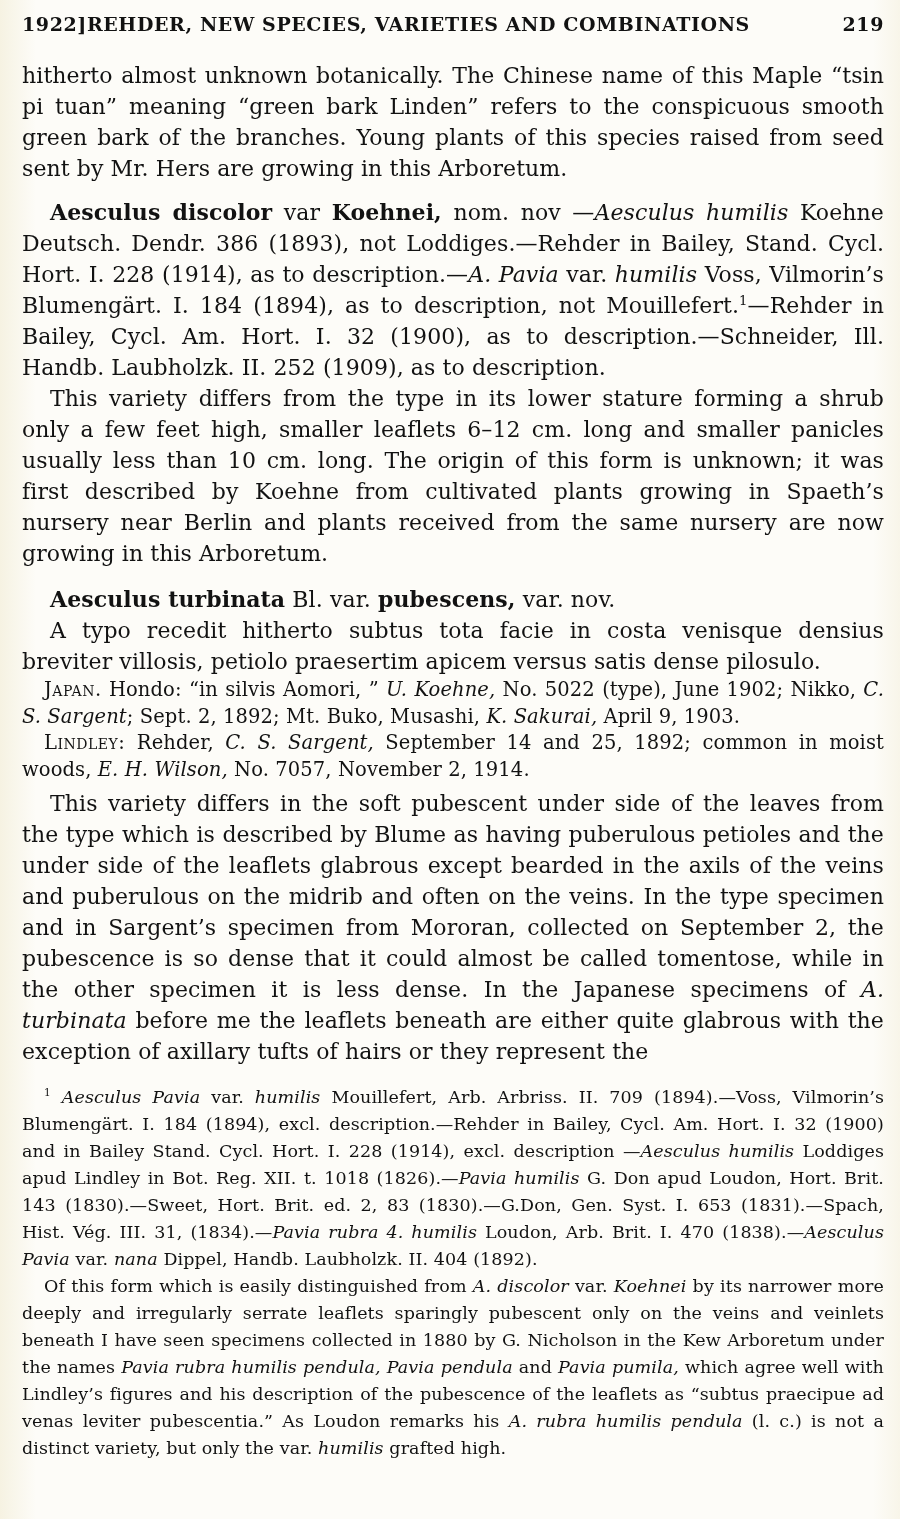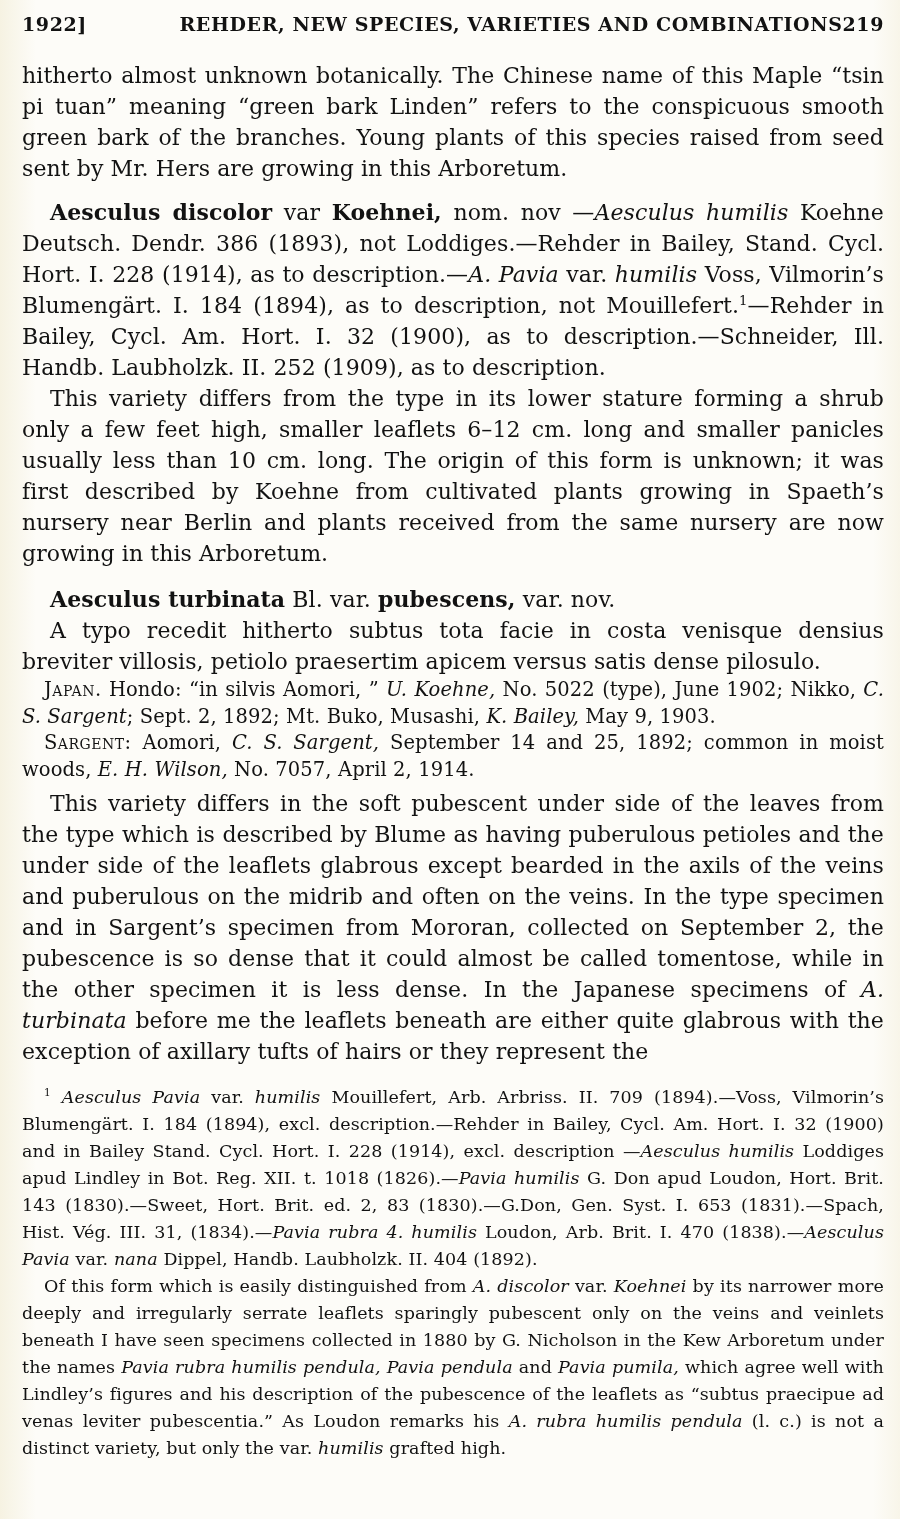--- a/index.html
+++ b/index.html
@@ -27,21 +27,21 @@
   
   .running-head {
     display: flex;
     align-items: baseline;
     font-weight: bold;
     font-size: 19px;
     letter-spacing: 0.6px;
     white-space: nowrap;
   }
   .running-head .year { flex: 0 0 auto; }
-  .running-head .head-title { flex: 1 1 auto; text-align: right; }
+  .running-head .head-title { flex: 1 1 auto; text-align: left; }
   .running-head .pagenum { flex: 0 0 auto; }
   
   p { margin: 0; }
   .bodytext {
     font-size: 22px;
     line-height: 31px;
     text-align: justify;
     letter-spacing: 0.1px;
   }
   .indent { text-indent: 28px; }
@@ -90,23 +90,23 @@
   <p class="bodytext p-first"><span class="rn-r">hitherto almost unknown botanically.  The Chinese name of this Maple “tsin pi tuan” meaning “green bark Linden” refers to the conspicuous smooth green bark of the branches.  Young plants of this species raised from seed sent by Mr. Hers are growing in this Arboretum.</span></p>
 
   <p class="bodytext indent p-entry"><span class="rn-b">Aesculus discolor</span><span class="rn-r"> var </span><span class="rn-b">Koehnei,</span><span class="rn-r"> nom. nov —</span><span class="rn-i">Aesculus humilis</span><span class="rn-r"> Koehne Deutsch. Dendr. 386 (1893), not Loddiges.—Rehder in Bailey, Stand. Cycl. Hort. I. 228 (1914), as to description.—</span><span class="rn-i">A. Pavia</span><span class="rn-r"> var. </span><span class="rn-i">humilis</span><span class="rn-r"> Voss, Vilmorin’s Blumengärt. I. 184 (1894), as to description, not Mouillefert.</span><span class="rn-sup">1</span><span class="rn-r">—Rehder in Bailey, Cycl. Am. Hort. I. 32 (1900), as to description.—Schneider, Ill. Handb. Laubholzk. II. 252 (1909), as to description.</span></p>
 
   <p class="bodytext indent"><span class="rn-r">This variety differs from the type in its lower stature  forming a shrub only a few feet high, smaller leaflets 6–12 cm. long and smaller panicles usually less than 10 cm. long.  The origin of this form is unknown; it was first described by Koehne from cultivated plants growing in Spaeth’s nursery near Berlin and plants received from the same nursery are now growing in this Arboretum.</span></p>
 
   <p class="bodytext indent p-heading"><span class="rn-b">Aesculus turbinata</span><span class="rn-r"> Bl. var. </span><span class="rn-b">pubescens,</span><span class="rn-r"> var. nov.</span></p>
 
   <p class="bodytext indent"><span class="rn-r">A typo recedit hitherto subtus tota facie in costa venisque densius breviter villosis, petiolo praesertim apicem versus satis dense pilosulo.</span></p>
 
-  <p class="cite indent"><span class="rn-sc">Japan.</span><span class="rn-r">  Hondo: “in silvis Aomori, ” </span><span class="rn-i">U. Koehne,</span><span class="rn-r"> No. 5022 (type), June 1902; Nikko, </span><span class="rn-i">C. S. Sargent</span><span class="rn-r">; Sept. 2, 1892; Mt. Buko, Musashi, </span><span class="rn-i">K. Bailey,</span><span class="rn-r"> May 9, 1903.</span></p>
+  <p class="cite indent"><span class="rn-sc">Japan.</span><span class="rn-r">  Hondo: “in silvis Aomori, ” </span><span class="rn-i">U. Koehne,</span><span class="rn-r"> No. 5022 (type), June 1902; Nikko, </span><span class="rn-i">C. S. Sargent</span><span class="rn-r">; Sept. 2, 1892; Mt. Buko, Musashi, </span><span class="rn-i">K. Sakurai,</span><span class="rn-r"> April 9, 1903.</span></p>
 
-  <p class="cite indent"><span class="rn-sc">Sargent:</span><span class="rn-r"> Aomori, </span><span class="rn-i">C. S. Sargent,</span><span class="rn-r"> September 14 and 25, 1892; common in moist woods, </span><span class="rn-i">E. H. Wilson,</span><span class="rn-r"> No. 7057, April 2, 1914.</span></p>
+  <p class="cite indent"><span class="rn-sc">Lindley:</span><span class="rn-r"> Rehder, </span><span class="rn-i">C. S. Sargent,</span><span class="rn-r"> September 14 and 25, 1892; common in moist woods, </span><span class="rn-i">E. H. Wilson,</span><span class="rn-r"> No. 7057, November 2, 1914.</span></p>
 
   <p class="bodytext indent p-discussion"><span class="rn-r">This variety differs in the soft pubescent under side of the leaves from the type which is described by Blume as having puberulous petioles and the under side of the leaflets glabrous except bearded in the axils of the veins and puberulous on the midrib and often on the veins.  In the type specimen and in Sargent’s specimen from Mororan, collected on September 2, the pubescence is so dense that it could almost be called tomentose, while in the other specimen it is less dense.  In the Japanese specimens of </span><span class="rn-i">A. turbinata</span><span class="rn-r"> before me the leaflets beneath are either quite glabrous with the exception of axillary tufts of hairs or they represent the</span></p>
 
   <div class="footnotes">
     <p><span class="rn-sup">1</span><span class="rn-r"> </span><span class="rn-i">Aesculus Pavia</span><span class="rn-r"> var. </span><span class="rn-i">humilis</span><span class="rn-r"> Mouillefert, Arb. Arbriss. II. 709 (1894).—Voss, Vilmorin’s Blumengärt. I. 184 (1894), excl. description.—Rehder in Bailey, Cycl. Am. Hort. I. 32 (1900) and in Bailey Stand. Cycl. Hort. I. 228 (1914), excl. description —</span><span class="rn-i">Aesculus humilis</span><span class="rn-r"> Loddiges apud Lindley in Bot. Reg. XII. t. 1018 (1826).—</span><span class="rn-i">Pavia humilis</span><span class="rn-r"> G. Don apud Loudon, Hort. Brit. 143 (1830).—Sweet, Hort. Brit. ed. 2, 83 (1830).—G.Don, Gen. Syst. I. 653 (1831).—Spach, Hist. Vég. III. 31, (1834).—</span><span class="rn-i">Pavia rubra 4. humilis</span><span class="rn-r"> Loudon, Arb. Brit. I. 470 (1838).—</span><span class="rn-i">Aesculus Pavia</span><span class="rn-r"> var. </span><span class="rn-i">nana</span><span class="rn-r"> Dippel, Handb. Laubholzk. II. 404 (1892).</span></p>
     <p><span class="rn-r">Of this form which is easily distinguished from </span><span class="rn-i">A. discolor</span><span class="rn-r"> var. </span><span class="rn-i">Koehnei</span><span class="rn-r"> by its narrower more deeply and irregularly serrate leaflets sparingly pubescent only on the veins and veinlets beneath I have seen specimens collected in 1880 by G. Nicholson in the Kew Arboretum under the names </span><span class="rn-i">Pavia rubra humilis pendula,</span><span class="rn-r"> </span><span class="rn-i">Pavia pendula</span><span class="rn-r"> and </span><span class="rn-i">Pavia pumila,</span><span class="rn-r"> which agree well with Lindley’s figures and his description of the pubescence of the leaflets as “subtus praecipue ad venas leviter pubescentia.”  As Loudon remarks his </span><span class="rn-i">A. rubra humilis pendula</span><span class="rn-r"> (l. c.) is not a distinct variety, but only the var. </span><span class="rn-i">humilis</span><span class="rn-r"> grafted high.</span></p>
   </div>
 
 </div>
 

